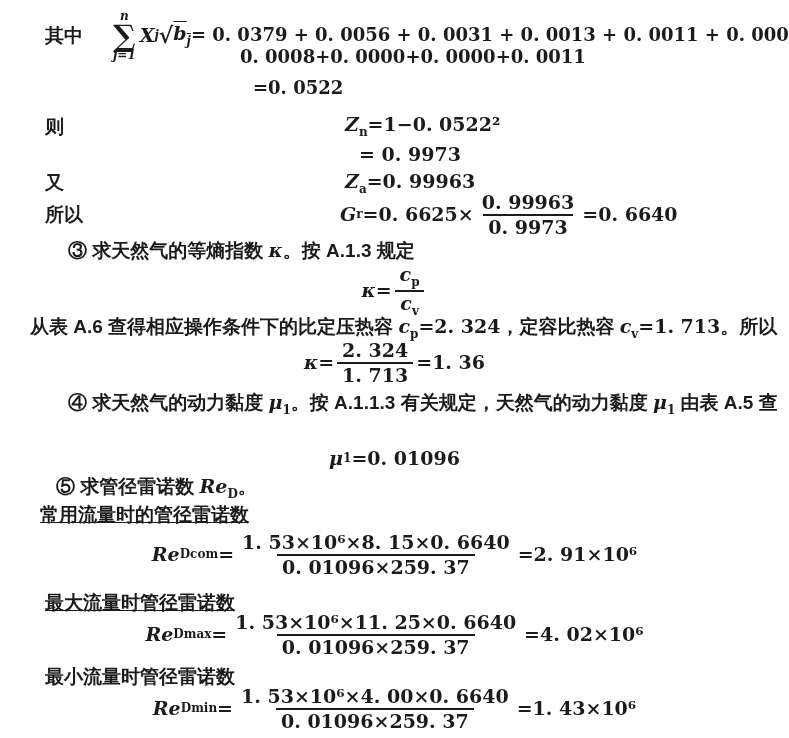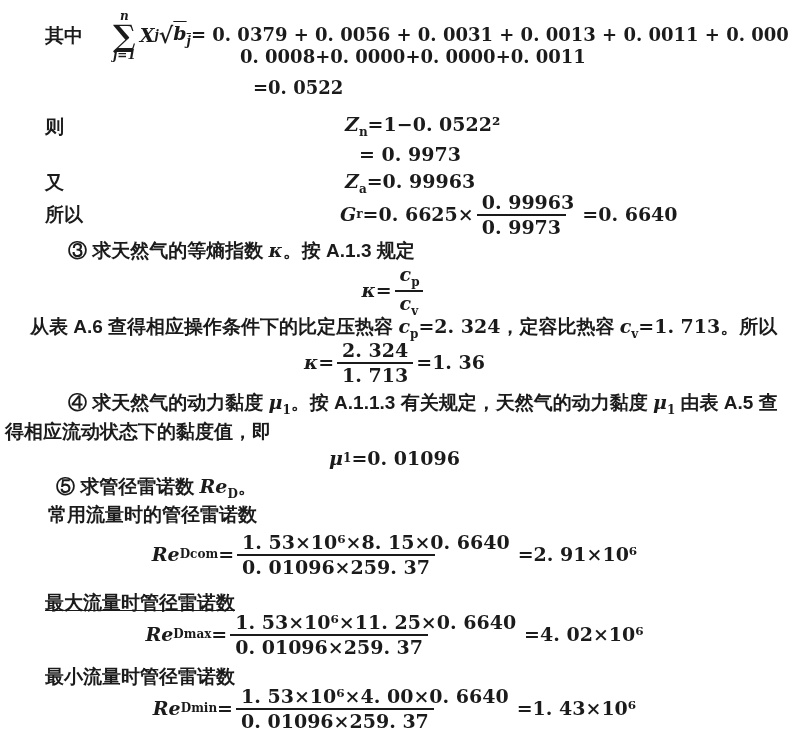--- a/index.html
+++ b/index.html
@@ -15,21 +15,21 @@
   }
   .abs{position:absolute;line-height:1.15;white-space:nowrap;}
   .cn{font-family:"Liberation Sans",sans-serif;}
   .math{font-family:"DejaVu Serif",serif;}
   .it{font-style:italic;}
   sub.s{font-size:12px;font-family:"DejaVu Serif",serif;}
   sub.sit{font-size:12px;font-style:italic;font-family:"DejaVu Serif",serif;}
   .row{display:flex;align-items:center;}
   .center-row{left:0;width:789px;display:flex;justify-content:center;align-items:center;}
   
-  .frac{display:inline-flex;flex-direction:column;align-items:flex-start;vertical-align:middle;margin:0 3px;}
+  .frac{display:inline-flex;flex-direction:column;align-items:center;vertical-align:middle;margin:0 3px;}
   .frac .num{padding:0 5px 1px 5px;line-height:1.1;}
   .frac .den{border-top:2.5px solid #1b1b1b;padding:1px 5px 0 5px;line-height:1.1;}
   
   .sigma{display:inline-flex;flex-direction:column;align-items:center;line-height:1;margin:0 4px;}
   .sig-top{font-size:12px;line-height:1;}
   .sig-mid{font-size:30px;line-height:0.9;}
   .sig-bot{font-size:12px;line-height:1;}
   .ol{text-decoration:overline;}
   .sqrt{font-size:22px;}
   .fsum{font-size:18px;}
@@ -92,31 +92,30 @@
     <span class="it">κ</span>
     <span>=</span>
     <span class="frac">
       <span class="num">2. 324</span>
       <span class="den">1. 713</span>
     </span>
     <span>=1. 36</span>
   </div>
 
   <div class="abs" style="top:392px;left:68px;"><span class="cn">④ 求天然气的动力黏度 </span><span class="math it">μ</span><sub class="s">1</sub><span class="cn">。按 A.1.1.3 有关规定，天然气的动力黏度 </span><span class="math it">μ</span><sub class="s">1</sub><span class="cn"> 由表 A.5 查</span></div>
-  <div class="abs cn" style="top:421px;left:5px;">得相应流动状态下的黏度值，即</div>
 
   <div class="abs center-row math" style="top:448px;">
     <span class="it">μ</span>
       <sub class="s">1</sub>
     <span>=0. 01096</span>
   </div>
 
   <div class="abs" style="top:476px;left:56px;"><span class="cn">⑤ 求管径雷诺数 </span><span class="math it">Re</span><sub class="s">D</sub><span class="cn">。</span></div>
 
-  <div class="abs cn" style="top:504px;left:48px;">常用流量时的管径雷诺数</div>
+  <div class="abs cn" style="top:504px;left:40px;text-decoration:underline;">常用流量时的管径雷诺数</div>
 
   <div class="abs center-row math" style="top:532px;">
     <span class="it">Re</span>
       <sub class="s">Dcom</sub>
     <span>=</span>
     <span class="frac">
       <span class="num">1. 53×10⁶×8. 15×0. 6640</span>
       <span class="den">0. 01096×259. 37</span>
     </span>
     <span>=2. 91×10⁶</span>

